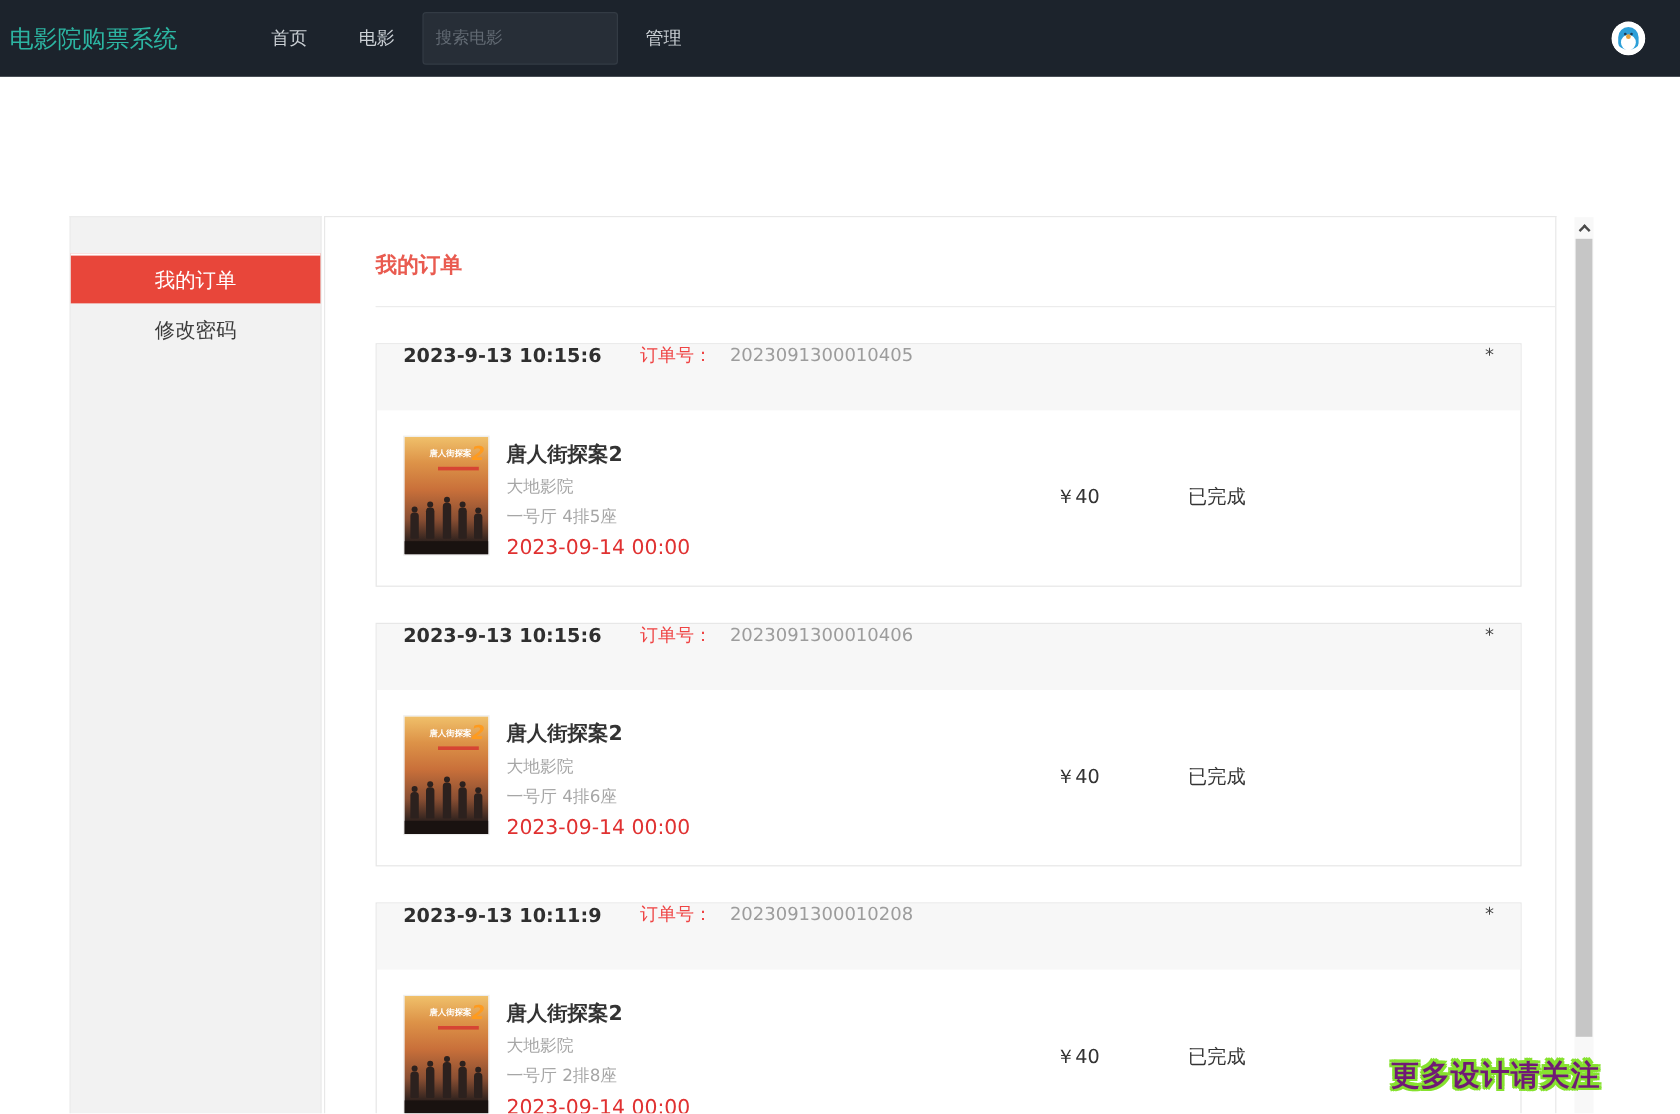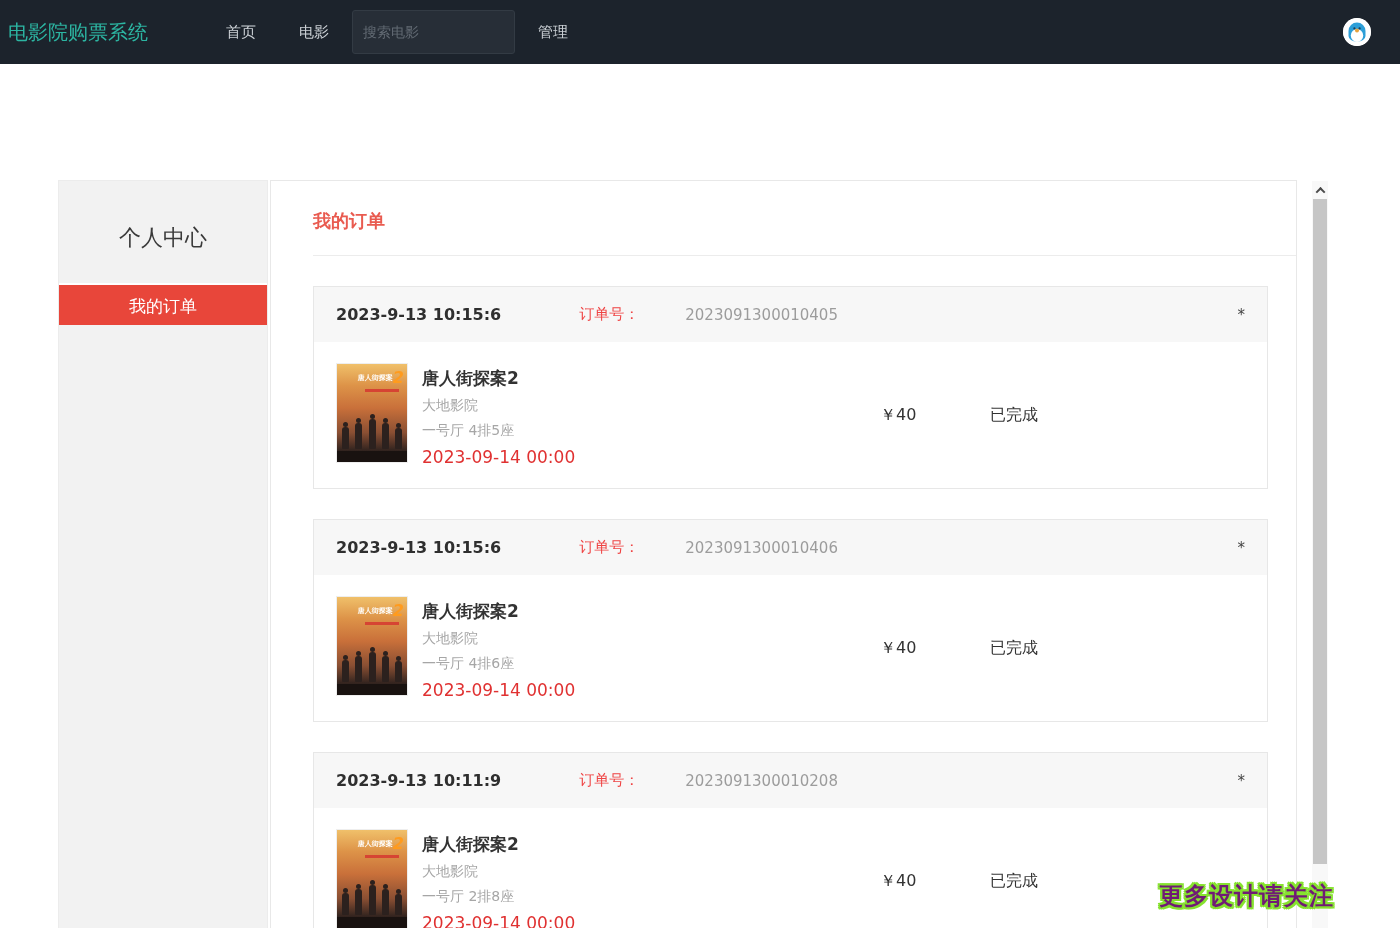--- a/index.html
+++ b/index.html
@@ -32,25 +32,25 @@
                color:#3c3c3c; cursor:pointer; border-top:2px solid #f2f2f2; }
   .side-item.active { background:#e8463a; color:#fff; border-top:2px solid #fff; }
 
   .content-panel { position:absolute; left:270px; top:180px; width:1027px; height:748px;
                    background:#fff; border:1px solid #e8e8e8; border-bottom:none; overflow:hidden; }
   .content-heading { margin:28px 0 0 42px; font-size:18px; color:#e95b50; }
   .heading-divider { margin:22px 0 0 42px; border-bottom:1px solid #ececec; }
 
   
   .order-card { margin:30px 0 0 42px; width:955px; border:1px solid #e7e7e7; background:#fff; }
-  .order-header { height:55px; background:#f7f7f7; display:flex; align-items:center;
-                  padding:0 22px;gap:46px; }
+  .order-header { height:55px; background:#f7f7f7; display:flex; align-items:flex-start;
+                  padding:0 22px; }
   .order-time { font-size:16px; font-weight:bold; color:#2f2f2f; }
   .order-no-label { margin-left:32px; font-size:15px; color:#ef4444; }
-  .order-no { margin-left:0; font-size:15px; color:#9c9c9c; }
+  .order-no { margin-left:15px; font-size:15px; color:#9c9c9c; }
   .order-corner { margin-left:auto; font-size:15px; color:#444; cursor:pointer; }
   .order-body { position:relative; padding:21px 22px; display:flex; }
 
   
   .poster { width:72px; height:100px; flex:0 0 auto; position:relative; overflow:hidden;
             border:1px solid #eee; cursor:pointer;
             background:linear-gradient(180deg,#f0c06a 0%,#dd9348 22%,#c9703a 45%,#8a4f33 70%,#33241f 88%,#241a18 100%); }
   .poster-title { position:absolute; top:6px; left:0; right:3px; text-align:right;
                   color:#fff; font-size:7px; font-weight:bold; line-height:1; }
   .poster-title .big2 { font-size:16px; color:#ff9b1e; font-style:italic; font-weight:bold;
@@ -109,23 +109,23 @@
         <path d="M5.5 13 a8.5 8.5 0 0 1 17 0 v5 a8.5 5.5 0 0 1 -17 0 z" fill="#2d9fd8"></path>
         <ellipse cx="14" cy="17.5" rx="6.2" ry="6.5" fill="#ffffff"></ellipse>
         <circle cx="14" cy="12.6" r="2" fill="#e8a23c"></circle>
         <circle cx="11.4" cy="10.4" r="1.1" fill="#1c3c55"></circle>
         <circle cx="16.6" cy="10.4" r="1.1" fill="#1c3c55"></circle>
       </svg>
     </div>
   </header>
 
   <aside class="sidebar">
-    <div class="sidebar-title">个人中心</div>
     <ul class="side-menu">
       <li class="side-item active">我的订单</li>
+      <li class="side-item">修改密码</li>
     </ul>
   </aside>
 
   <main class="content-panel">
     <h2 class="content-heading">我的订单</h2>
     <div class="heading-divider"></div>
     <div>
   <div class="order-card">
     <div class="order-header">
       <span class="order-time">2023-9-13 10:15:6</span>

